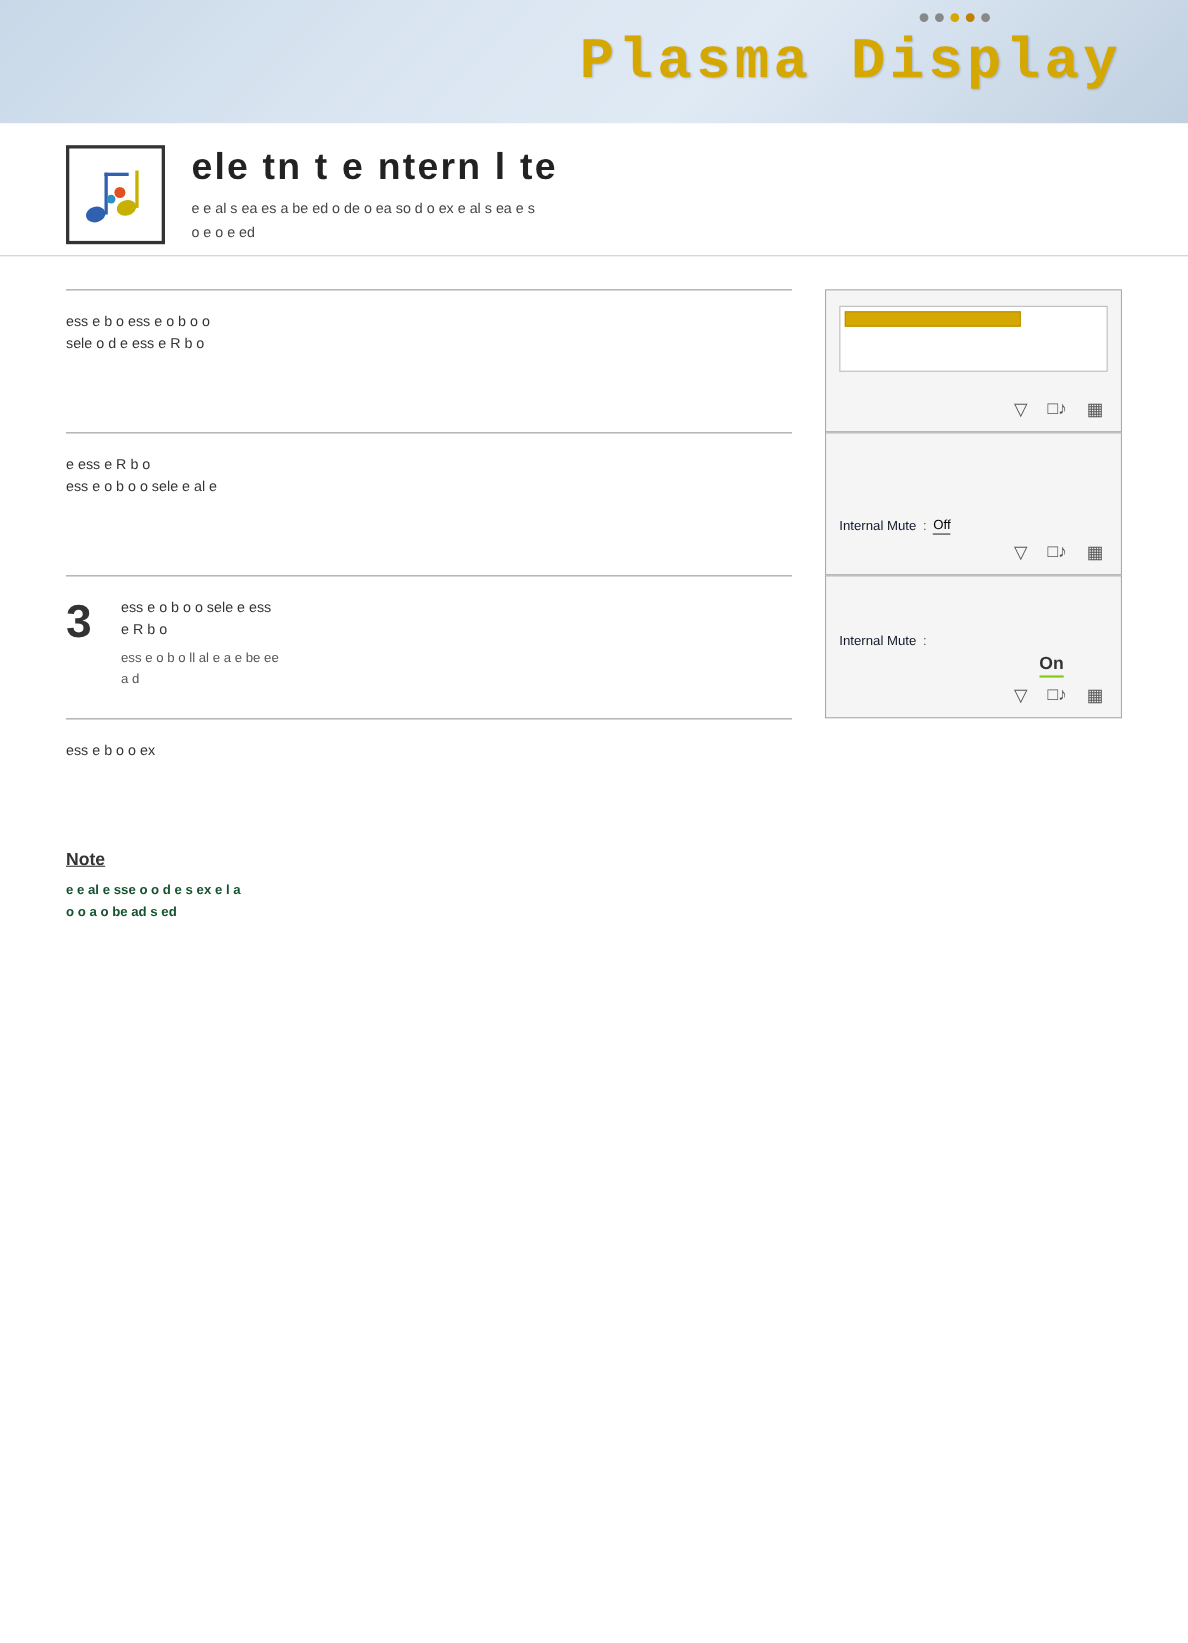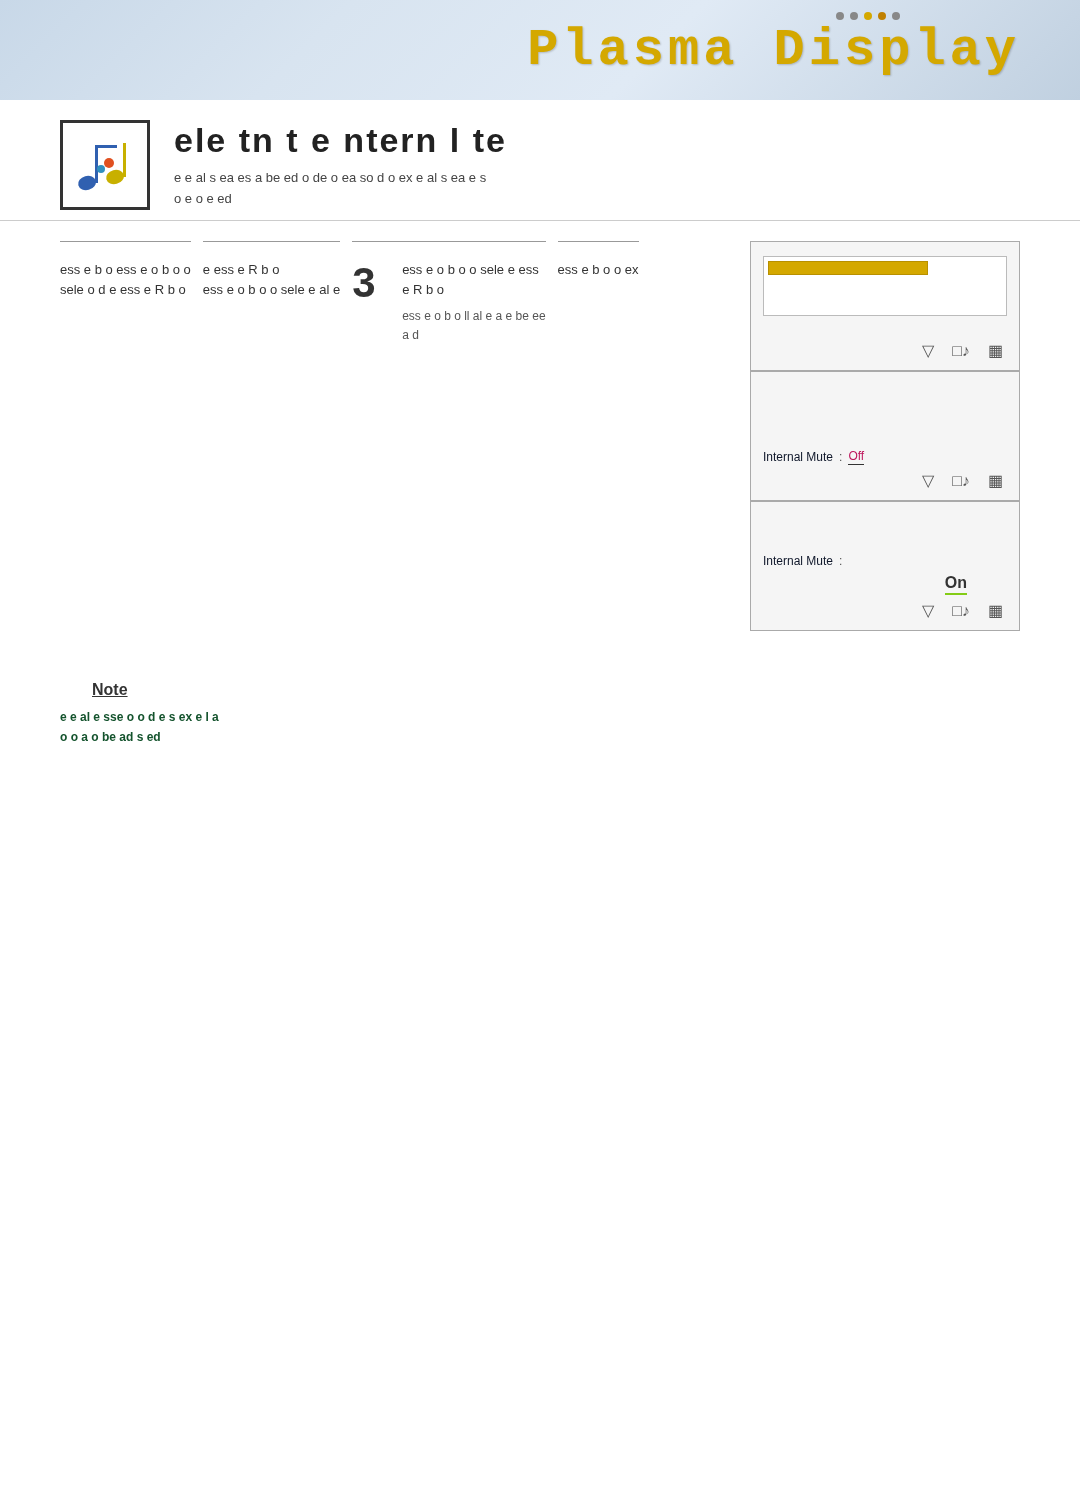--- a/index.html
+++ b/index.html
@@ -8,21 +8,21 @@
       background: #fff;
       width: 1080px;
       min-height: 1494px;
       position: relative;
       overflow-x: hidden;
     }
 
     
     .header-banner {
       width: 100%;
-      height: 100px;
+      height: 112px;
       background: linear-gradient(135deg, #c8d8e8 0%, #d8e4f0 30%, #e0eaf5 60%, #c0d0e0 100%);
       position: relative;
       display: flex;
       align-items: center;
       justify-content: flex-end;
       padding-right: 60px;
     }
     .banner-title {
       font-size: 52px;
       font-weight: bold;
@@ -46,20 +46,21 @@
     }
     .dot.yellow { background: #d4a800; }
     .dot.orange { background: #c08000; }
 
     
     .product-header {
       display: flex;
       align-items: flex-end;
       padding: 20px 60px 10px 60px;
       border-bottom: 1px solid #ccc;
+      margin-bottom: 10px;
     }
     .product-logo {
       width: 90px;
       height: 90px;
       border: 3px solid #333;
       background: #fff;
       display: flex;
       align-items: center;
       justify-content: center;
       margin-right: 24px;
@@ -93,22 +94,22 @@
       padding: 20px 60px;
       display: flex;
       gap: 30px;
       align-items: flex-start;
     }
 
     
     .steps-column {
       flex: 1;
       display: flex;
-      flex-direction: row;
-      gap: 12px;
+      flex-direction: column;
+      gap: 0;
     }
 
     
     .step-section {
       border-top: 1.5px solid #999;
       padding: 18px 0 10px 0;
       display: flex;
       align-items: flex-start;
       gap: 14px;
       min-height: 130px;
@@ -190,21 +191,21 @@
       display: flex;
       align-items: center;
       gap: 6px;
       font-size: 12px;
       color: #555;
       margin-bottom: 6px;
     }
     .mute-label { color: #0f172a; }
     .mute-colon { color: #555; }
     .mute-value-off {
-      color: #be185d;
+      color: #000000;
       border-bottom: 1px solid #333;
       padding-bottom: 1px;
     }
     .mute-value-on {
       color: #333;
       border-bottom: 2px solid #84cc16;
       padding-bottom: 1px;
       font-weight: bold;
     }
 
@@ -218,21 +219,20 @@
     
     .note-section {
       padding: 30px 60px 20px 60px;
     }
     .note-title {
       font-size: 16px;
       font-weight: bold;
       color: #333;
       text-decoration: underline;
       margin-bottom: 8px;
-      margin-left: 32px;
     }
     .note-text {
       font-size: 12px;
       color: #14532d;
       line-height: 1.7;
       font-weight: bold;
     }
   </style>
 </head>
 <body>

